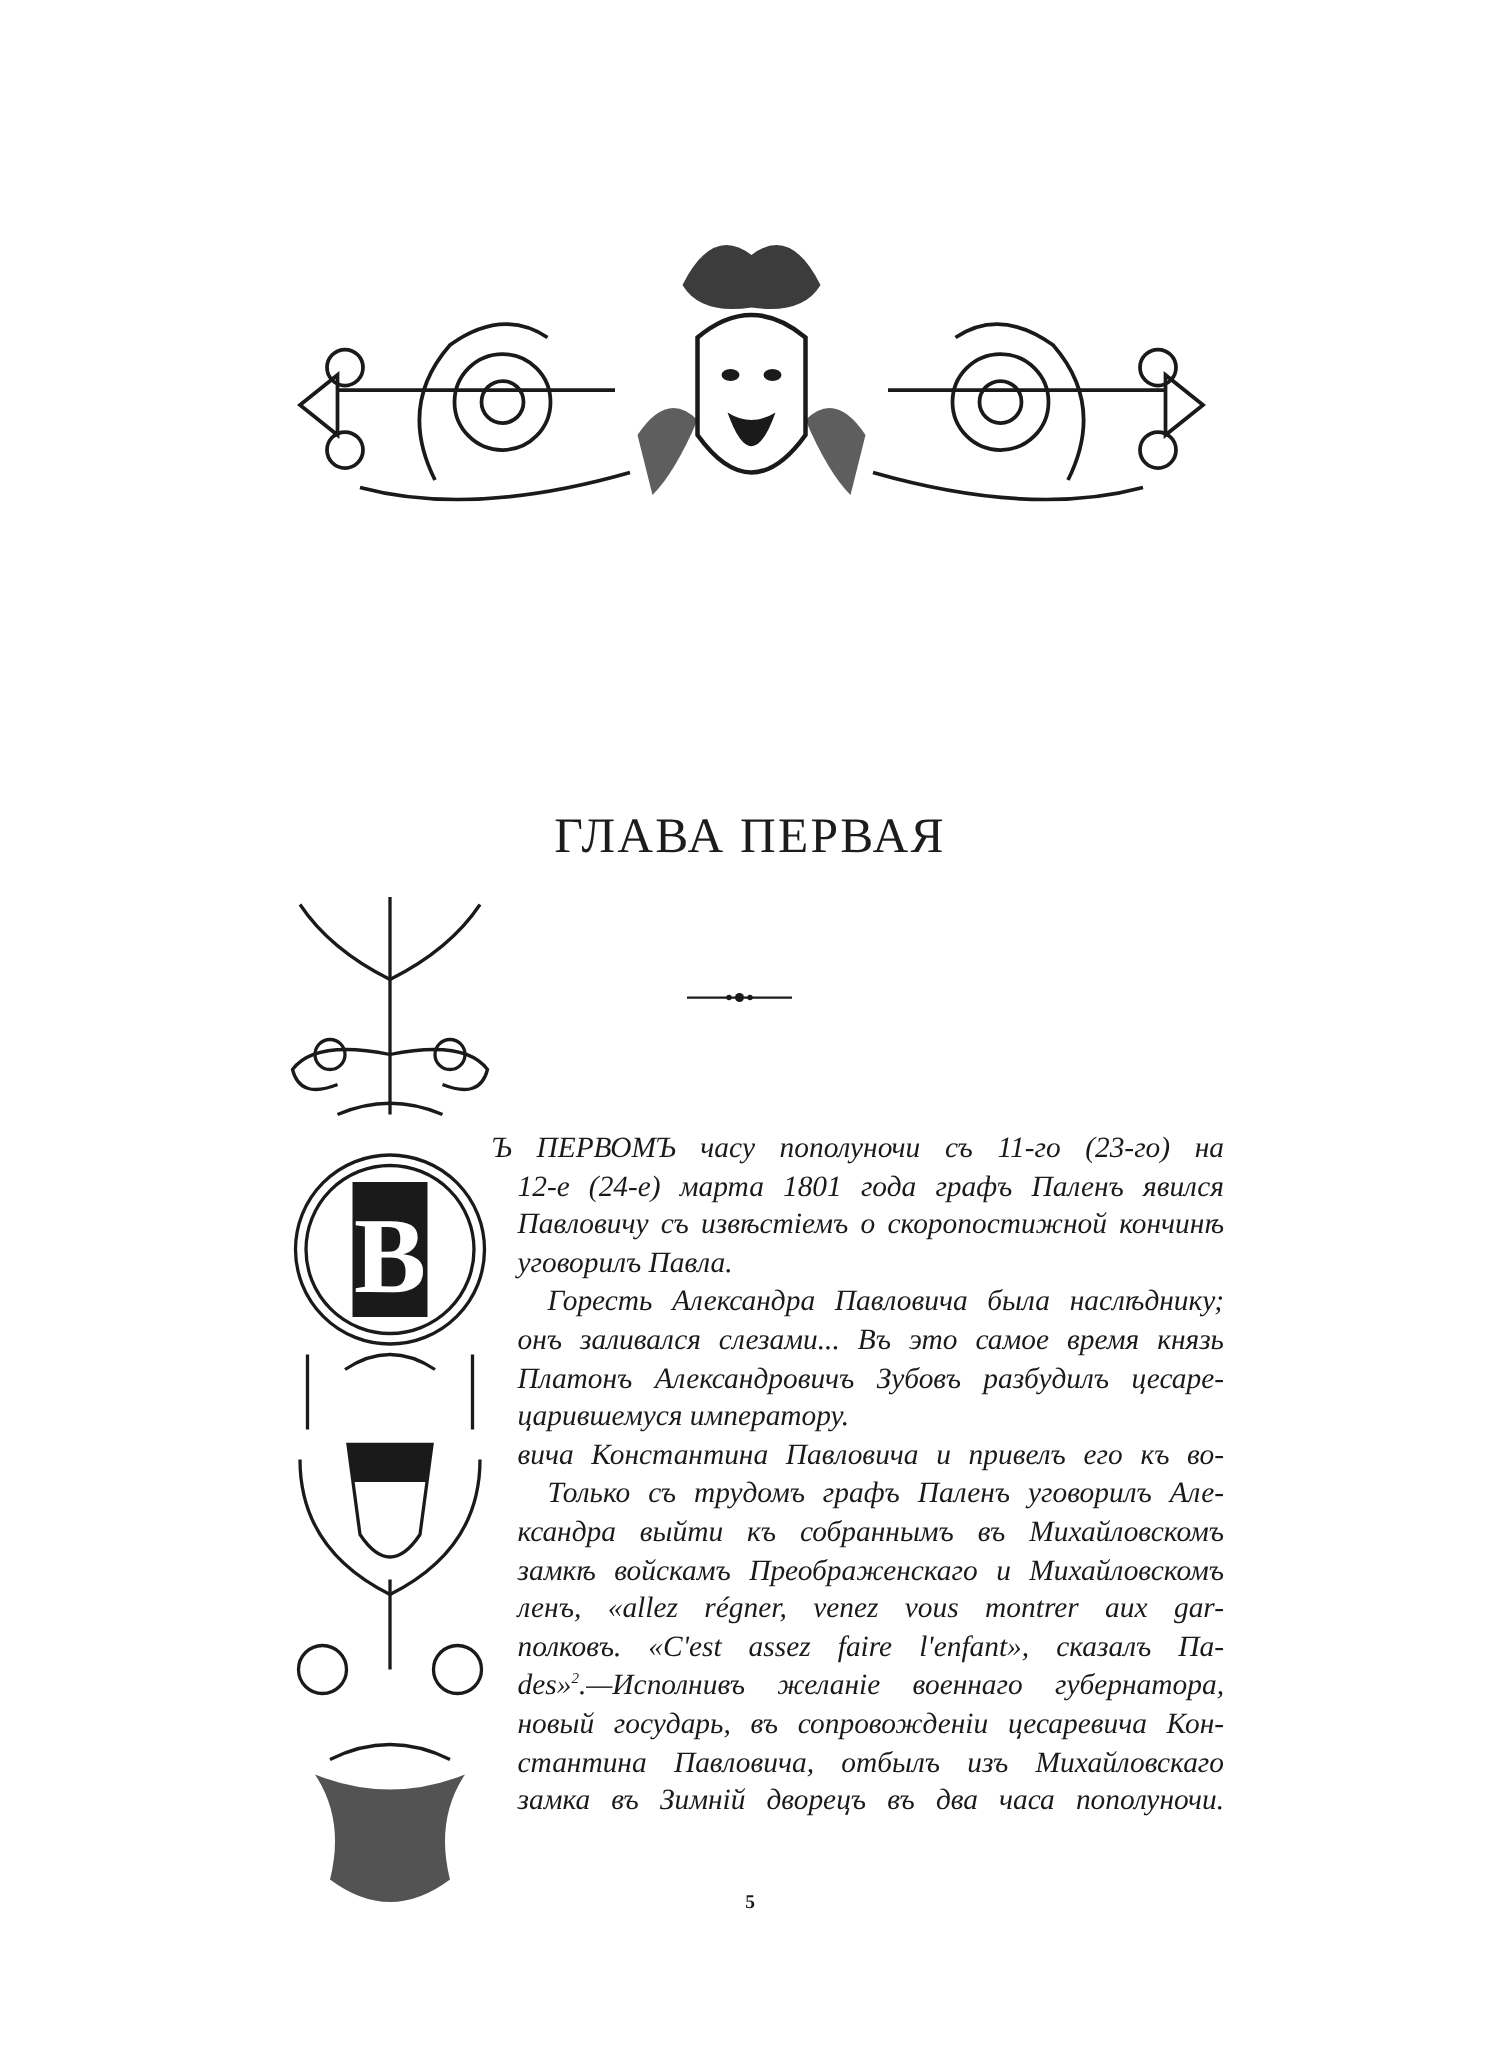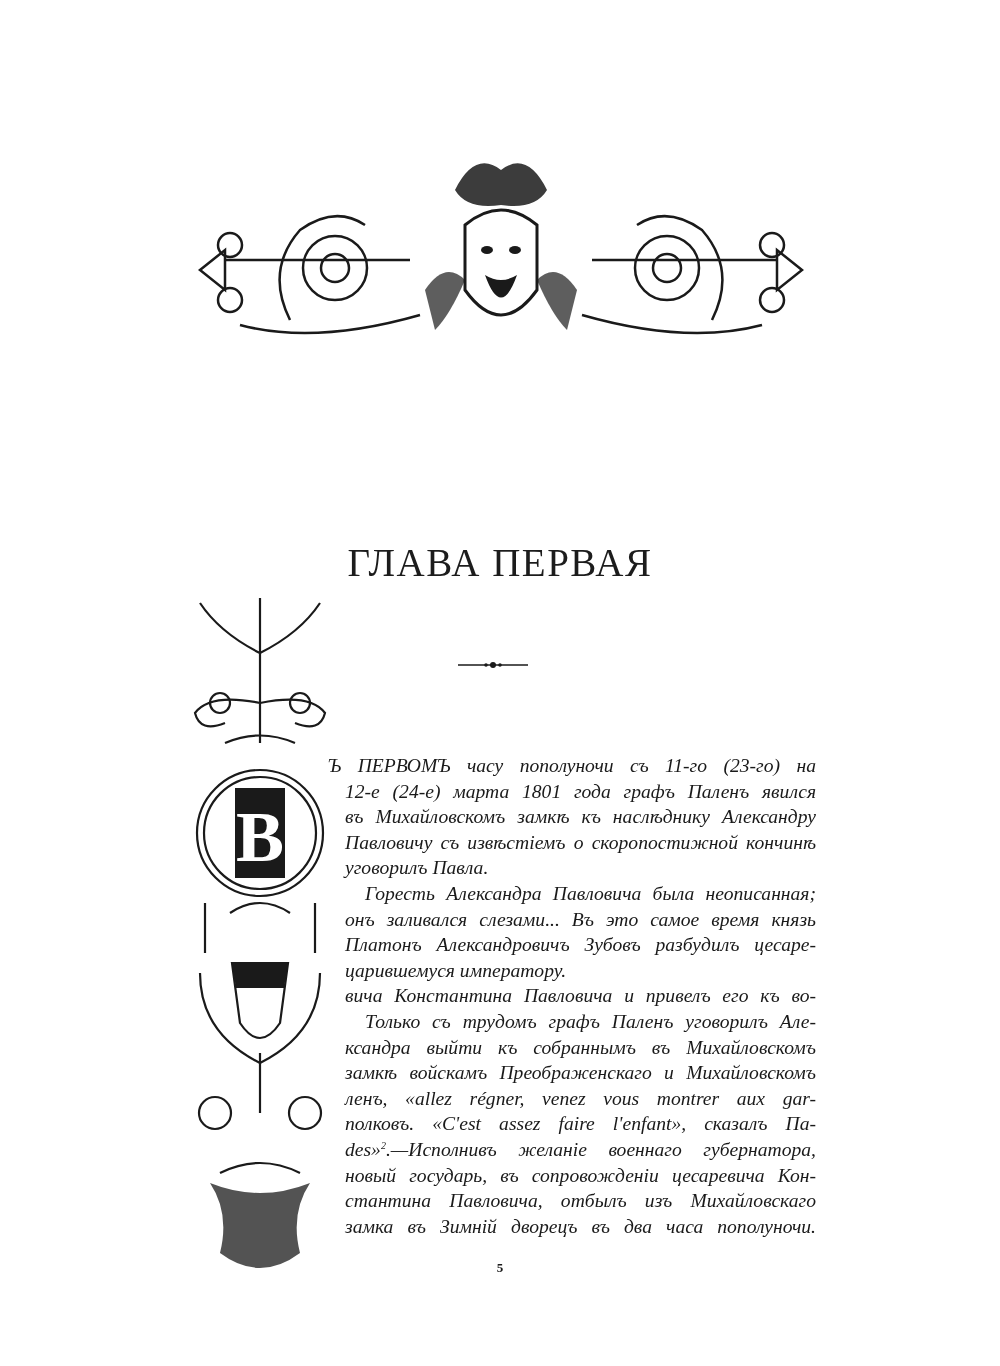--- a/index.html
+++ b/index.html
@@ -3,21 +3,21 @@
   <meta charset="utf-8">
   <style>
     html, body { margin: 0; padding: 0; background: #ffffff; }
     body {
       width: 1000px; height: 1366px; position: relative; overflow: hidden;
       font-family: "DejaVu Serif", "Liberation Serif", serif; color: #1a1a1a;
     }
     .headpiece { position: absolute; left: 195px; top: 150px; width: 612px; height: 195px; }
     .chapter-title {
       position: absolute; top: 540px; left: 0; width: 1000px; text-align: center;
-      font-family: "Liberation Serif", serif; font-size: 39px; letter-spacing: 1.5px; color: #1c1c1c;
+      font-family: "Liberation Serif", serif; font-size: 33px; letter-spacing: 1.5px; color: #1c1c1c;
     }
     .rule { position: absolute; left: 458px; top: 660px; width: 70px; height: 10px; }
     .side-orn { position: absolute; left: 180px; top: 593px; width: 160px; height: 685px; }
     .body-text {
       position: absolute; left: 328px; top: 753px; width: 488px;
       font-family: "Liberation Serif", serif; font-size: 19.6px; line-height: 25.6px; color: #1a1a1a; font-style: italic;
     }
     .line { display: block; text-align: justify; text-align-last: justify; white-space: nowrap; height: 25.6px; }
     .line.indent { padding-left: 20px; }
     .line.ind-big { padding-left: 17px; }
@@ -98,26 +98,25 @@
     <path d="M40 580 Q80 560 120 580"></path>
   </g>
   <path d="M52 370 L108 370 L104 395 L56 395 Z" fill="#1a1a1a"></path>
   <path d="M30 590 Q50 620 40 660 Q80 690 120 660 Q110 620 130 590 Q80 610 30 590 Z" fill="#1a1a1a" opacity="0.75"></path>
 </svg>
 
 <div class="body-text">
   <div>
     <span class="line">Ъ ПЕРВОМЪ часу пополуночи съ 11-го (23-го) на</span>
     <span class="line ind-big">12-е (24-е) марта 1801 года графъ Паленъ явился</span>
-    <span class="line ind-big">въ Михайловскомъ замкѣ къ наслѣднику Александру</span>
     <span class="line ind-big">Павловичу съ извѣстіемъ о скоропостижной кончинѣ</span>
     <span class="line ind-big last">уговорилъ Павла.</span>
   </div>
   <div>
-    <span class="line indent" style="padding-left:37px">Горесть Александра Павловича была неописанная;</span>
+    <span class="line indent" style="padding-left:37px">Горесть Александра Павловича была наслѣднику;</span>
     <span class="line ind-big">онъ заливался слезами... Въ это самое время князь</span>
     <span class="line ind-big">Платонъ Александровичъ Зубовъ разбудилъ цесаре-</span>
     <span class="line ind-big last">царившемуся императору.</span>
     <span class="line ind-big">вича Константина Павловича и привелъ его къ во-</span>
   </div>
   <div>
     <span class="line indent" style="padding-left:37px">Только съ трудомъ графъ Паленъ уговорилъ Але-</span>
     <span class="line ind-big">ксандра выйти къ собраннымъ въ Михайловскомъ</span>
     <span class="line ind-big">замкѣ войскамъ Преображенскаго и Михайловскомъ</span>
     <span class="line ind-big">ленъ, «allez régner, venez vous montrer aux gar-</span>

